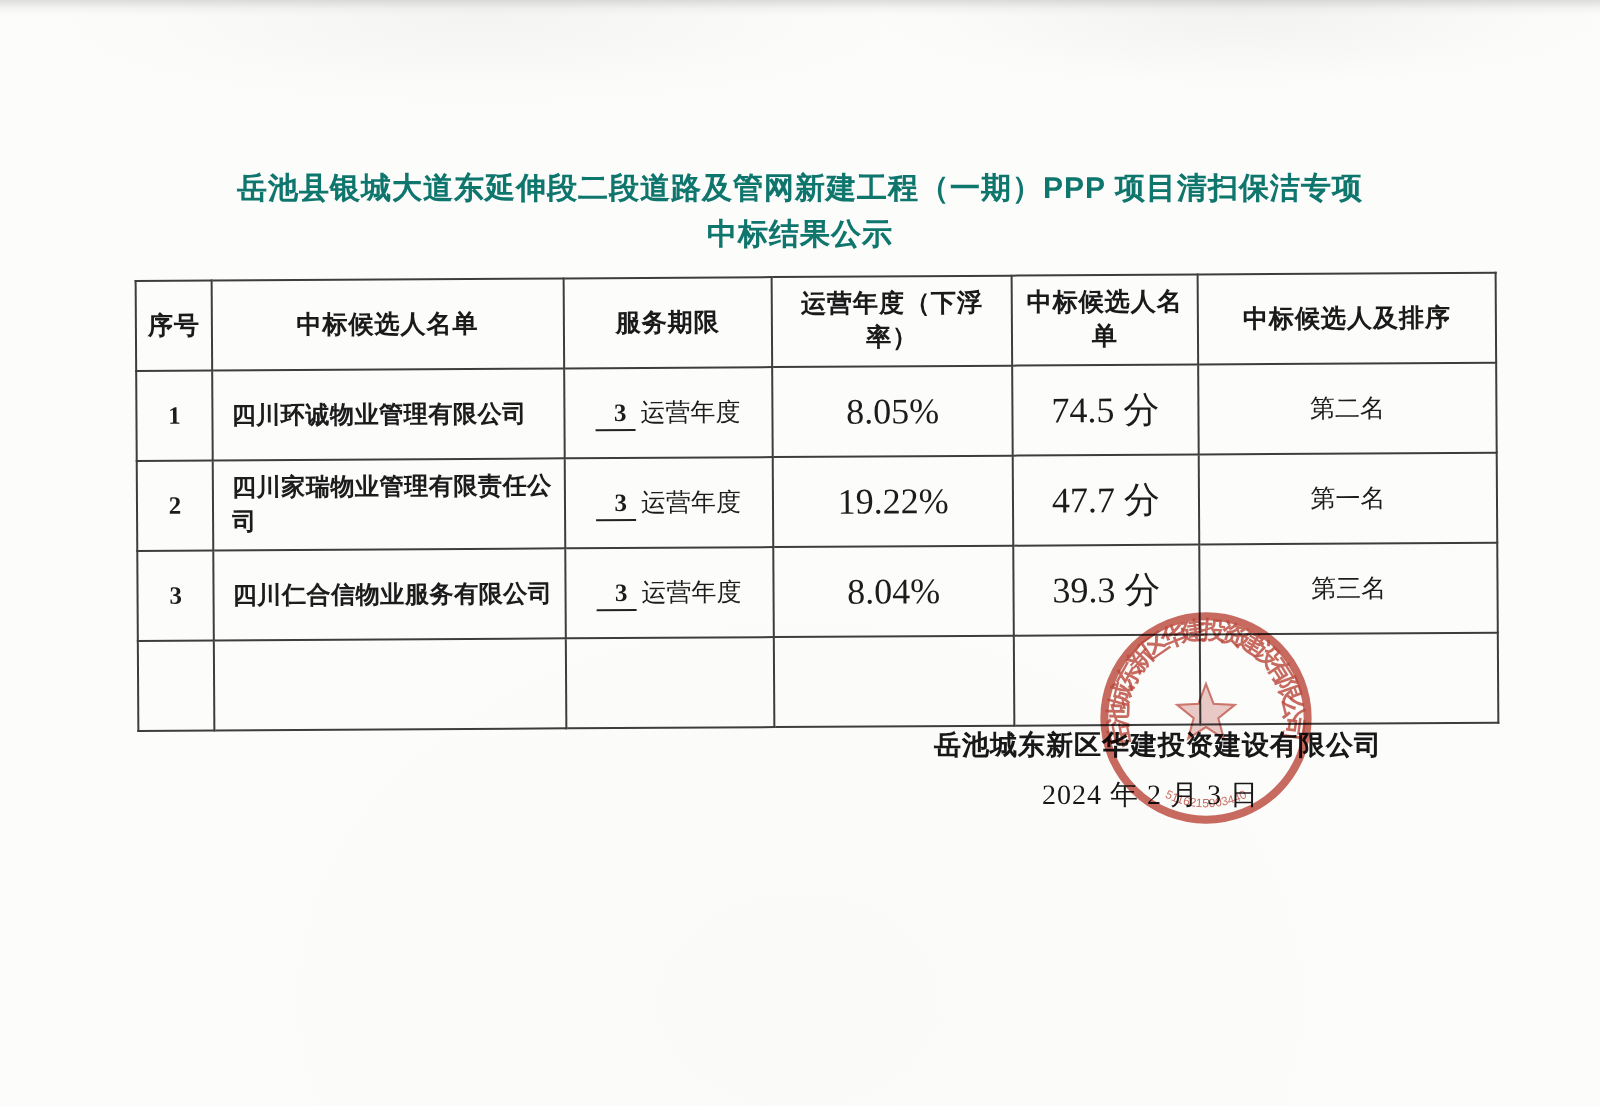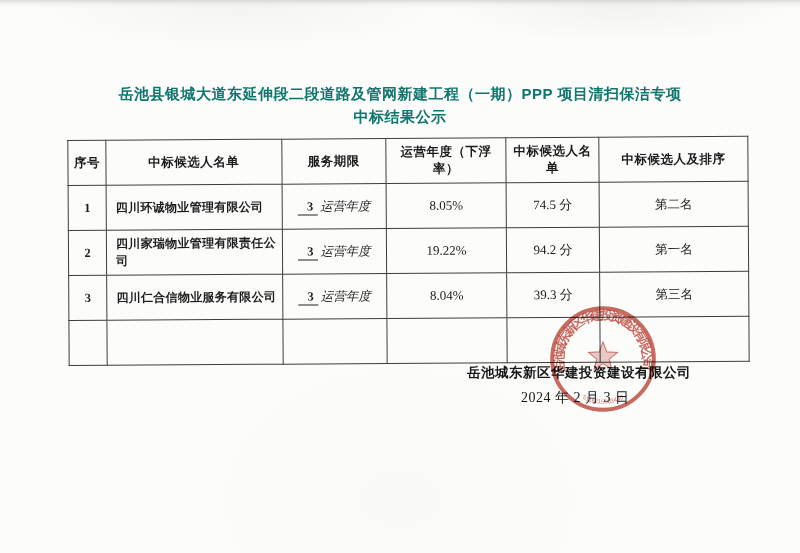--- a/index.html
+++ b/index.html
@@ -36,22 +36,22 @@
   table{width:100%;border-collapse:collapse;table-layout:fixed;}
   th,td{border:1px solid #3d3d3d;overflow:hidden;}
   th{
     height:42px;font-size:12.5px;font-weight:bold;color:#1a1a1a;
     text-align:center;vertical-align:middle;letter-spacing:0.5px;
   }
   td{height:42px;font-size:12.5px;vertical-align:middle;text-align:center;}
   td.c-name{text-align:left;padding-left:9px;font-weight:bold;font-size:12px;letter-spacing:0.3px;}
   td.c-seq{font-weight:600;}
   .term-num{border-bottom:1px solid #222;padding:0 4px 1px 9px;font-weight:600;}
-  .term-suffix{margin-left:3px;font-style:italic;}
-  td.c-price,td.c-score{font-size:13px;}
+  .term-suffix{margin-left:3px;}
+  td.c-price,td.c-score{font-size:18px;}
 
   .footer-company{
     position:absolute;top:364px;left:467px;white-space:nowrap;
     font-size:13.5px;font-weight:600;letter-spacing:0.5px;color:#181818;
   }
   .footer-date{
     position:absolute;top:389px;left:521px;white-space:nowrap;
     font-size:14px;color:#181818;letter-spacing:0.5px;
   }
 
@@ -100,21 +100,21 @@
         <td class="c-term"><span class="term-num">3</span><span class="term-suffix">运营年度</span></td>
         <td class="c-price">8.05%</td>
         <td class="c-score">74.5 分</td>
         <td class="c-rank">第二名</td>
       </tr>
       <tr>
         <td class="c-seq">2</td>
         <td class="c-name">四川家瑞物业管理有限责任公司</td>
         <td class="c-term"><span class="term-num">3</span><span class="term-suffix">运营年度</span></td>
         <td class="c-price">19.22%</td>
-        <td class="c-score">94.2 分</td>
+        <td class="c-score">47.7 分</td>
         <td class="c-rank">第一名</td>
       </tr>
       <tr>
         <td class="c-seq">3</td>
         <td class="c-name">四川仁合信物业服务有限公司</td>
         <td class="c-term"><span class="term-num">3</span><span class="term-suffix">运营年度</span></td>
         <td class="c-price">8.04%</td>
         <td class="c-score">39.3 分</td>
         <td class="c-rank">第三名</td>
       </tr>

